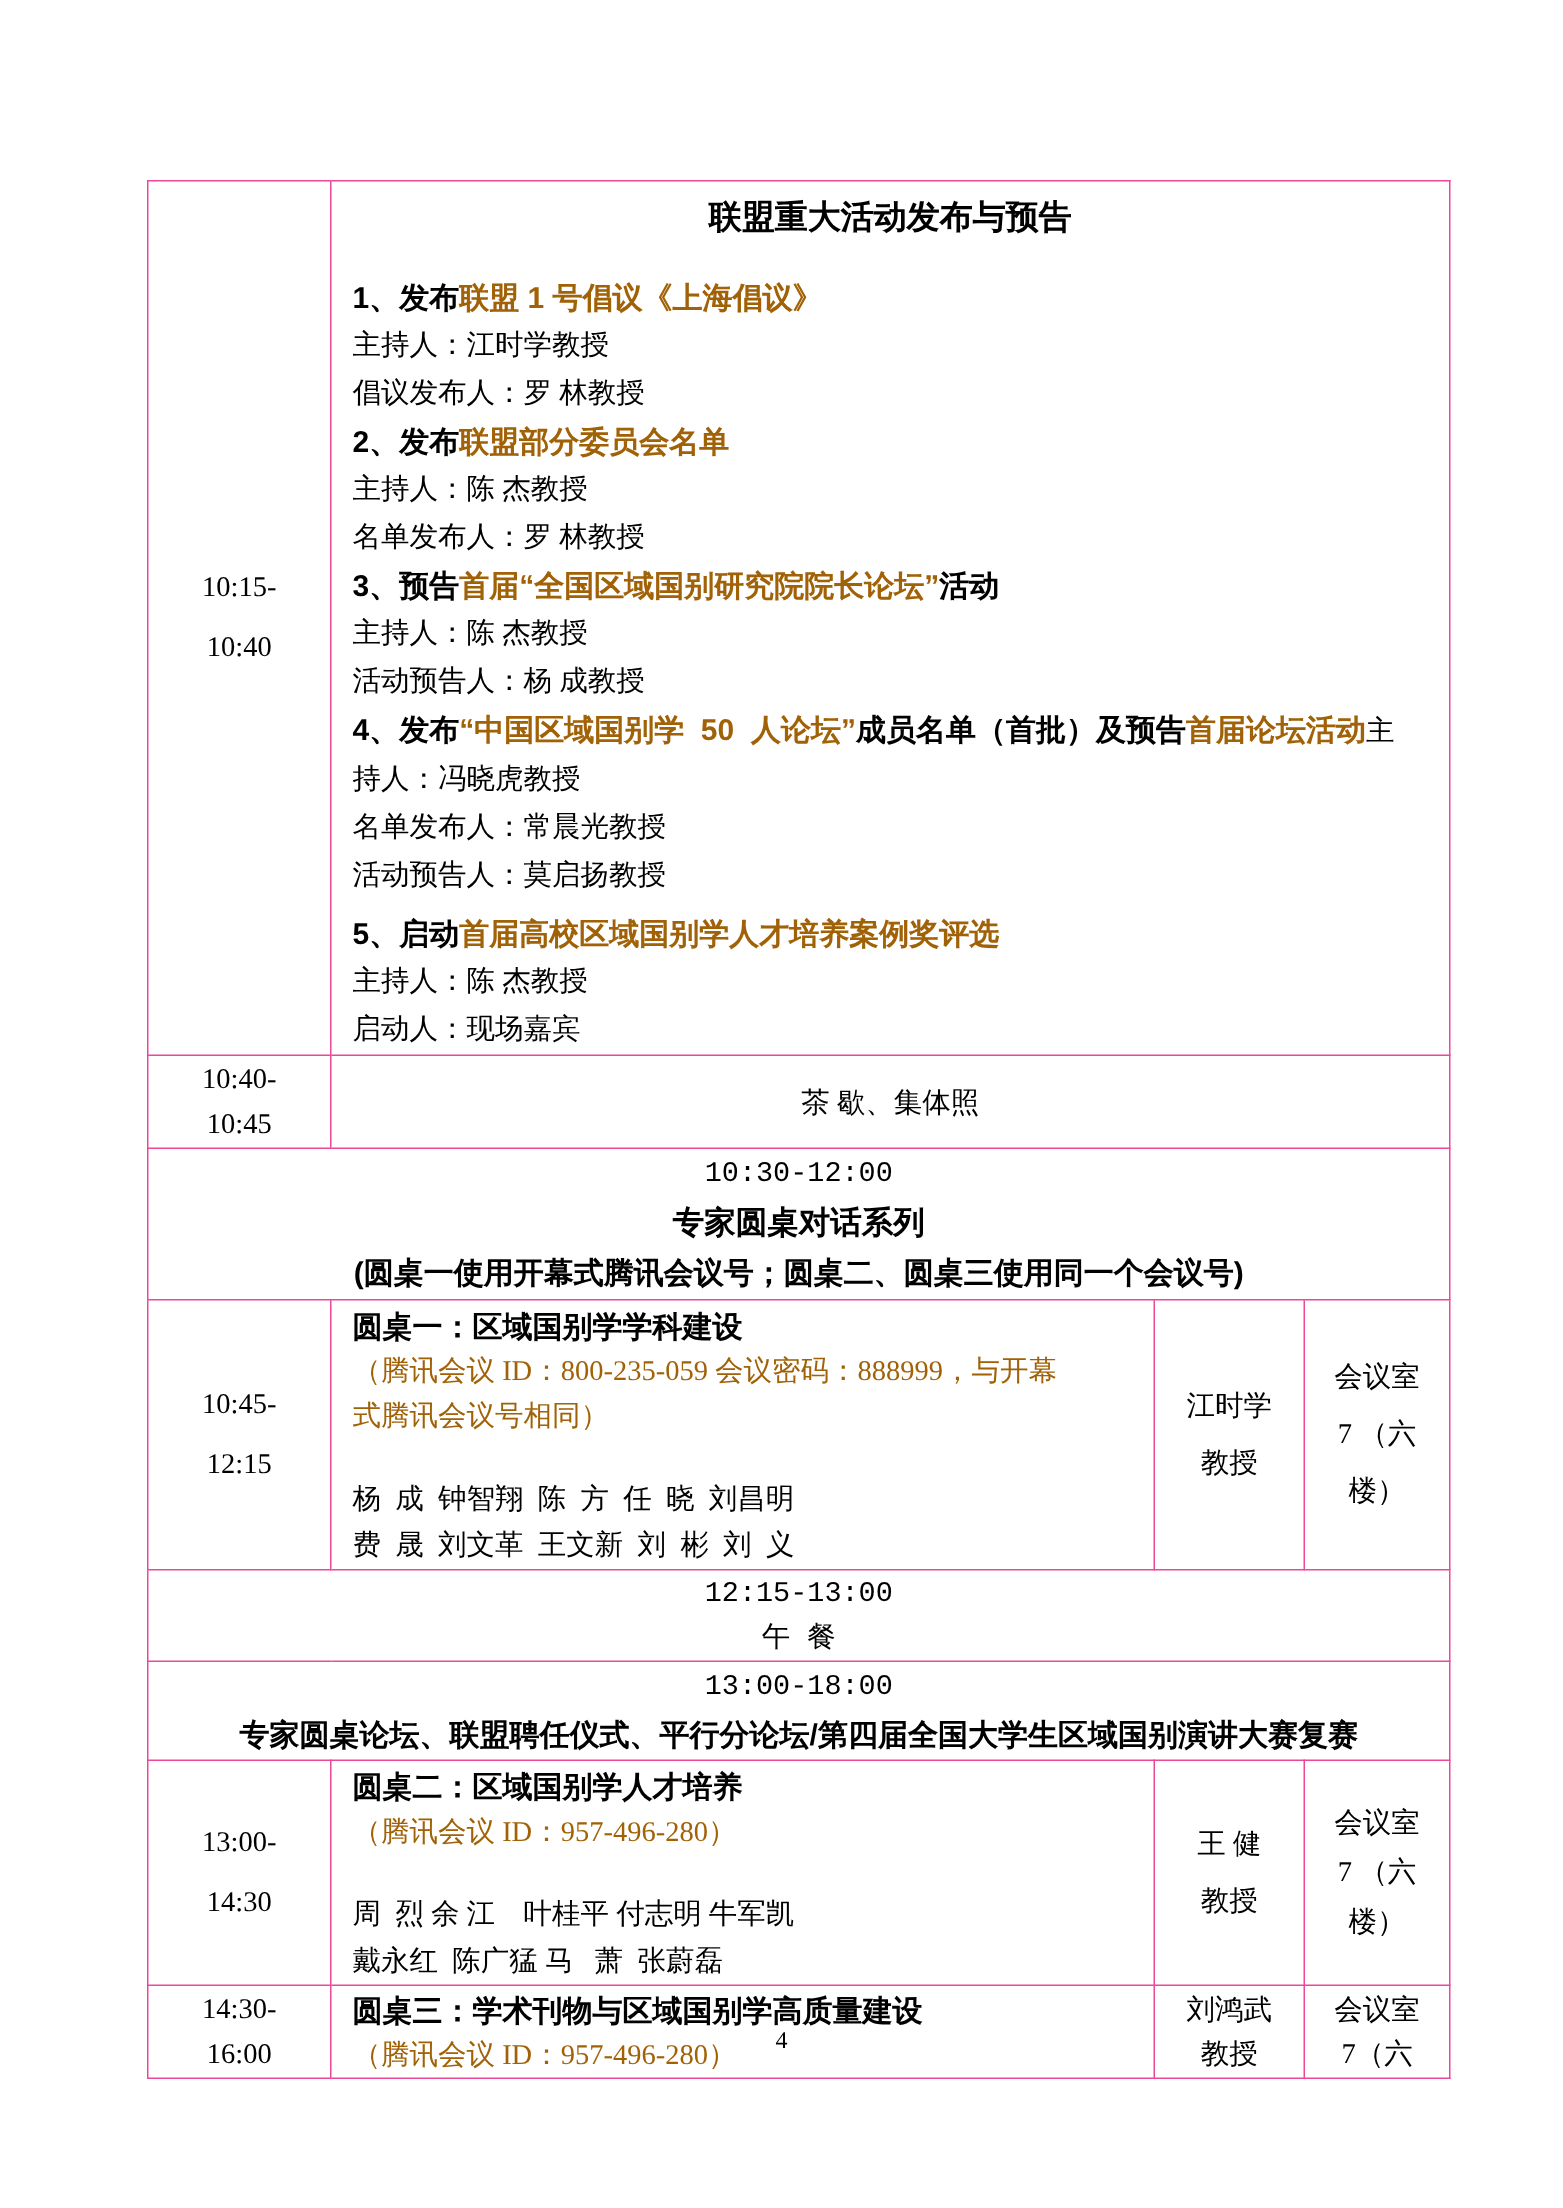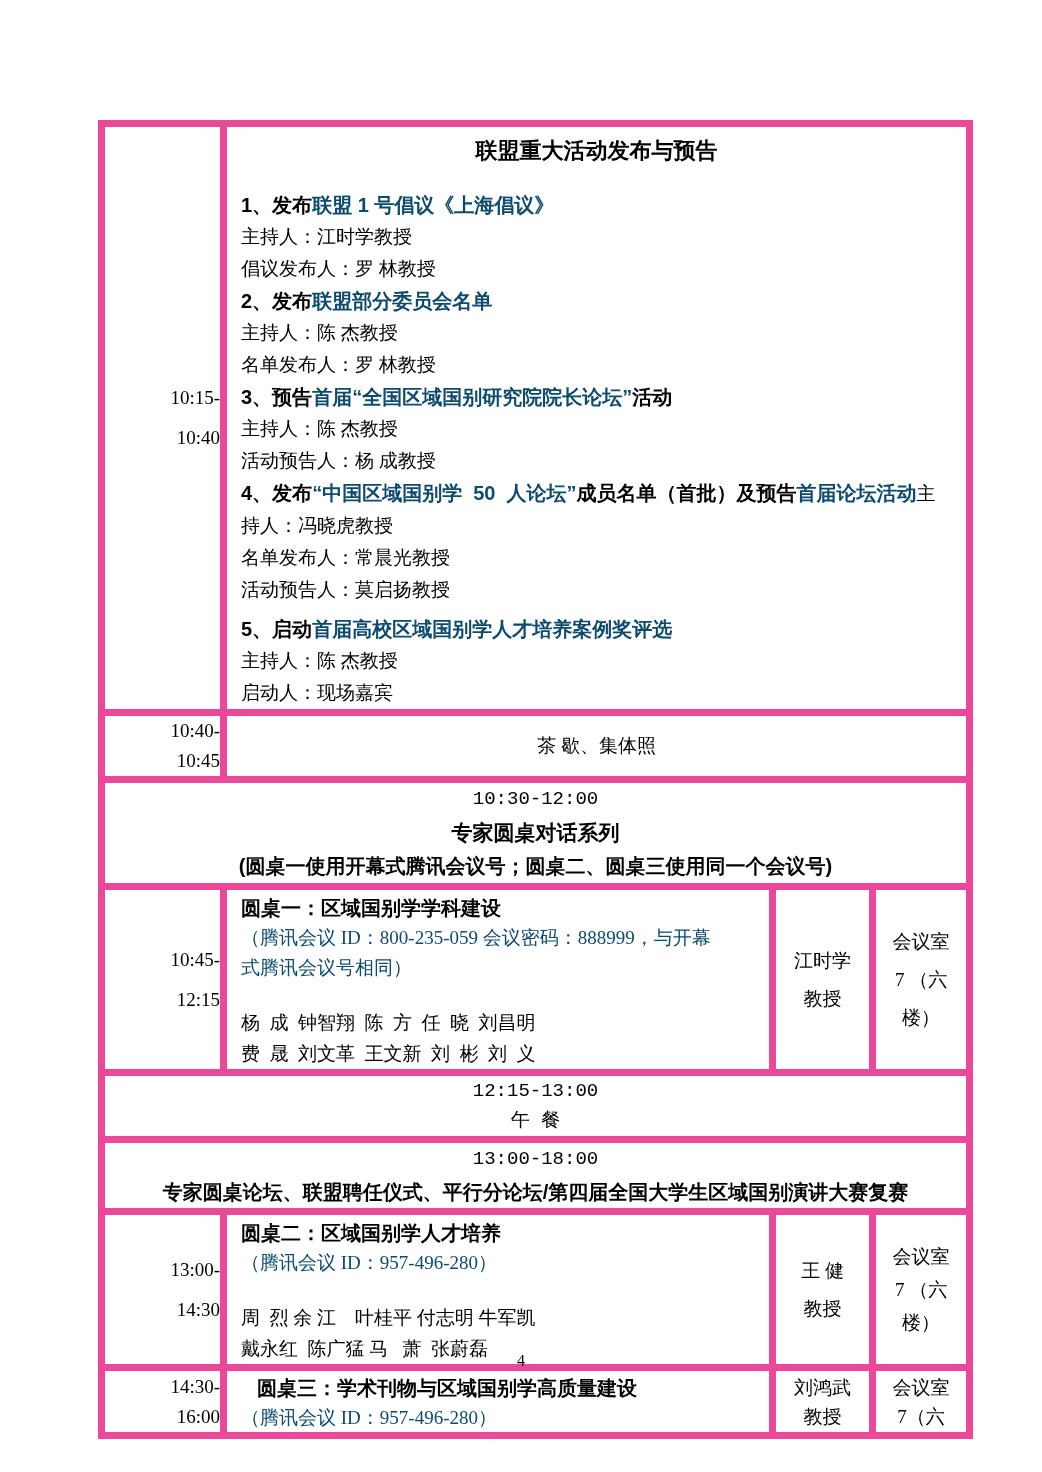--- a/index.html
+++ b/index.html
@@ -6,26 +6,26 @@
   body{
     width:1042px;height:1472px;background:#ffffff;color:#000;
     font-family:"Liberation Serif","DejaVu Serif",serif;
     position:relative;overflow:hidden;
   }
   .sheet{position:absolute;left:0;top:0;width:1042px;height:1472px;}
   table.sched{
     position:absolute;left:98px;top:120px;width:868px;
     border-collapse:collapse;table-layout:fixed;
   }
-  td{border:7px solid #ec4899;padding:0;vertical-align:middle;overflow:hidden;}
+  td{border:1px solid #ec4899;padding:0;vertical-align:middle;overflow:hidden;}
   .hei{font-family:"Liberation Sans","DejaVu Sans",sans-serif;font-weight:bold;}
-  .red{color:#0c4a6e;}
+  .red{color:#a16207;}
 
   
-  .t-cell{text-align:right;font-size:19px;white-space:pre-line;line-height:40px;}
+  .t-cell{text-align:center;font-size:19px;white-space:pre-line;line-height:40px;}
   .t-cell.short{line-height:30px;}
 
   
   .side{text-align:center;font-size:19px;white-space:pre-line;line-height:38px;}
   .side.short{line-height:29px;}
 
   
   .r1-content{vertical-align:top;padding:8px 14px 0 14px;}
   .r1-title{text-align:center;font-size:22px;line-height:32px;margin-bottom:22px;}
   .item-head{font-size:20px;line-height:32px;white-space:pre-wrap;}
@@ -37,21 +37,21 @@
   .center-cell{text-align:center;font-size:19px;}
   .hdr-line1{font-size:19px;line-height:33px;font-family:Liberation Mono, monospace;}
   .hdr-line2{font-size:21px;line-height:34px;}
   .hdr-line3{font-size:20px;line-height:33px;}
 
   
   .rt-content{vertical-align:top;padding:3px 10px 0 14px;}
   .rt-title{font-size:20px;line-height:30px;}
   .rt-meeting{font-size:19px;line-height:30px;white-space:pre-wrap;}
   .rt-names{font-size:19px;line-height:31px;white-space:pre-wrap;margin-top:24px;}
-  .rt-compact .rt-title{line-height:29px;margin-left:16px;}
+  .rt-compact .rt-title{line-height:29px;}
   .rt-compact .rt-meeting{line-height:29px;}
 
   .page-number{
     position:absolute;left:0;top:1352px;width:1042px;
     text-align:center;font-size:16px;
   }
 </style>
 </head>
 <body>
 

